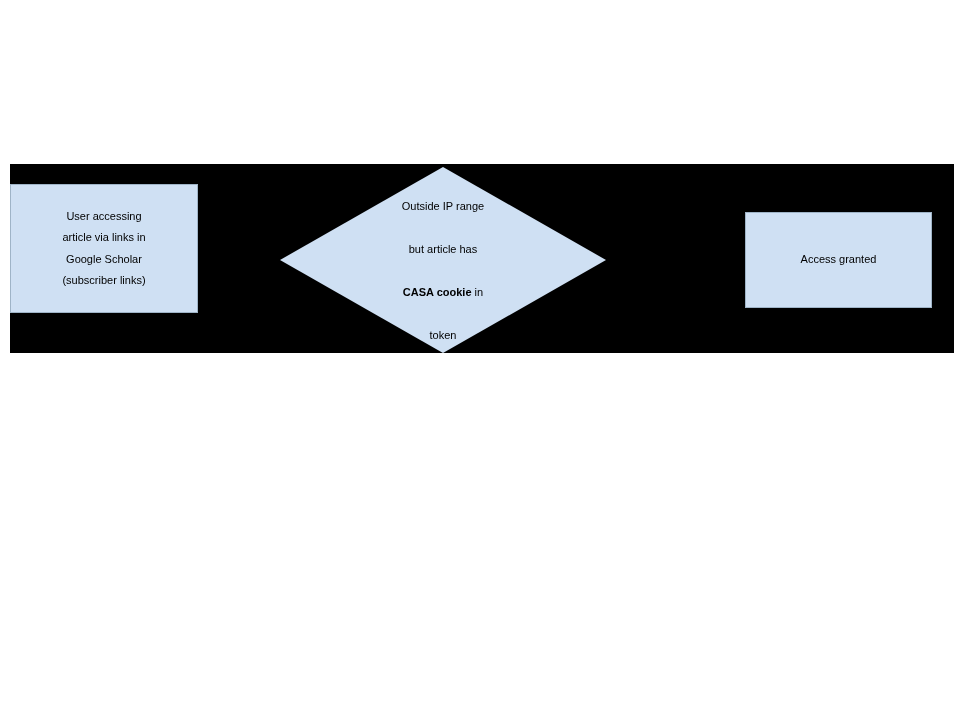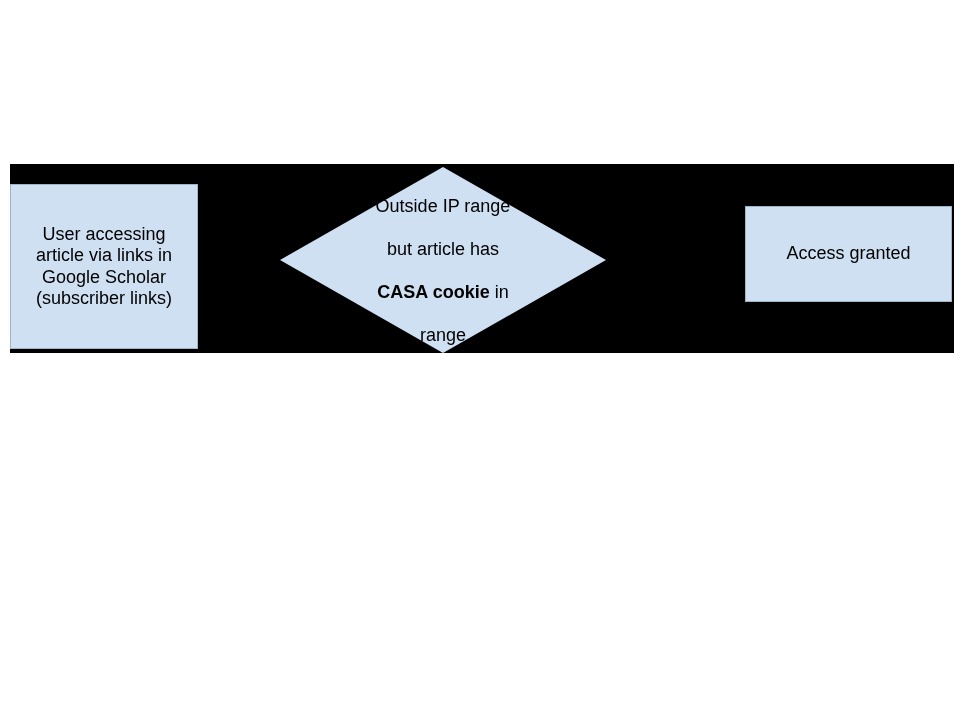--- a/index.html
+++ b/index.html
@@ -21,21 +21,21 @@
     position: absolute;
     left: 10px;
     top: 164px;
     width: 944px;
     height: 189px;
     background: #000000;
   }
 
   
   .node-text {
-    font-size: 18px;
+    font-size: 11px;
     line-height: 21.5px;
     color: #000000;
     text-align: center;
     white-space: pre-line;
   }
   .node-text b {
     font-weight: bold;
   }
 
   
@@ -46,27 +46,27 @@
     box-sizing: border-box;
     display: flex;
     align-items: center;
     justify-content: center;
   }
 
   #node-user {
     left: 10px;
     top: 184px;
     width: 188px;
-    height: 165px;
+    height: 129px;
   }
 
   #node-access {
     left: 745px;
-    top: 206px;
-    width: 207px;
+    top: 212px;
+    width: 187px;
     height: 96px;
   }
 
   
   #node-decision {
     position: absolute;
     left: 280px;
     top: 167px;
     width: 326px;
     height: 186px;
@@ -100,19 +100,19 @@
 </div>
 
 <div id="node-decision">
   <svg viewBox="0 0 326 186" preserveAspectRatio="none">
     <polygon points="163,0 326,93 163,186 0,93" fill="#cfe0f3"></polygon>
   </svg>
   <div class="node-text diamond-label">
     <span>Outside IP range</span><br>
     <span>but article has</span><br>
     <b>CASA cookie</b><span> in</span><br>
-    <span>range</span>
+    <span>token</span>
   </div>
 </div>
 
 <div class="box" id="node-access">
   <div class="node-text">Access granted</div>
 </div>
 
 </body></html>

